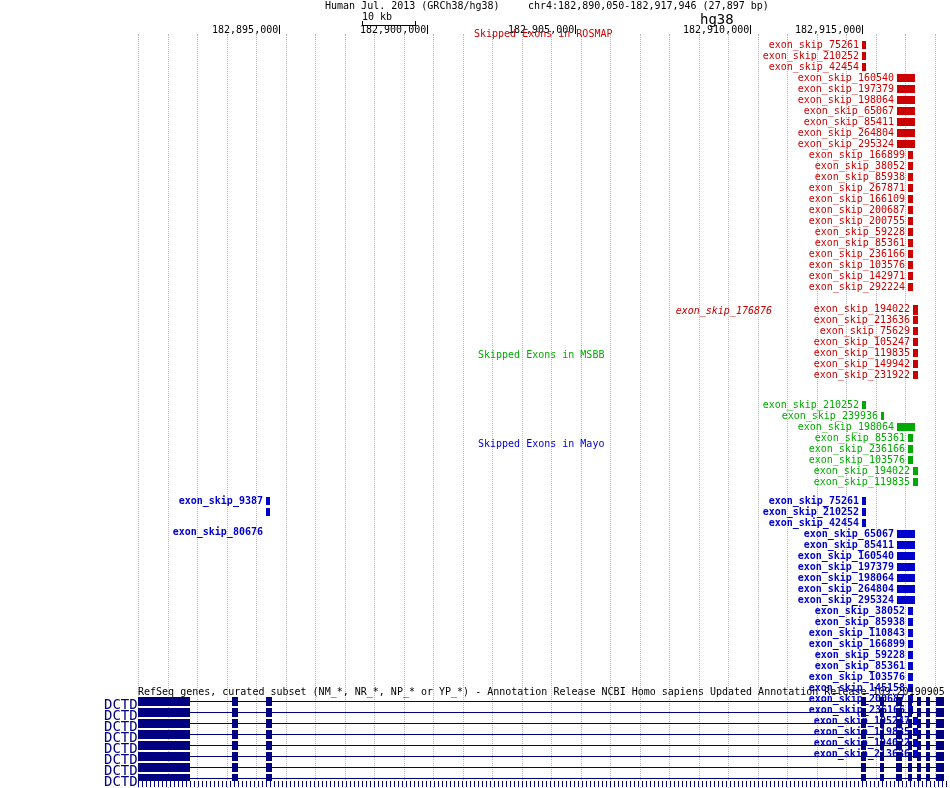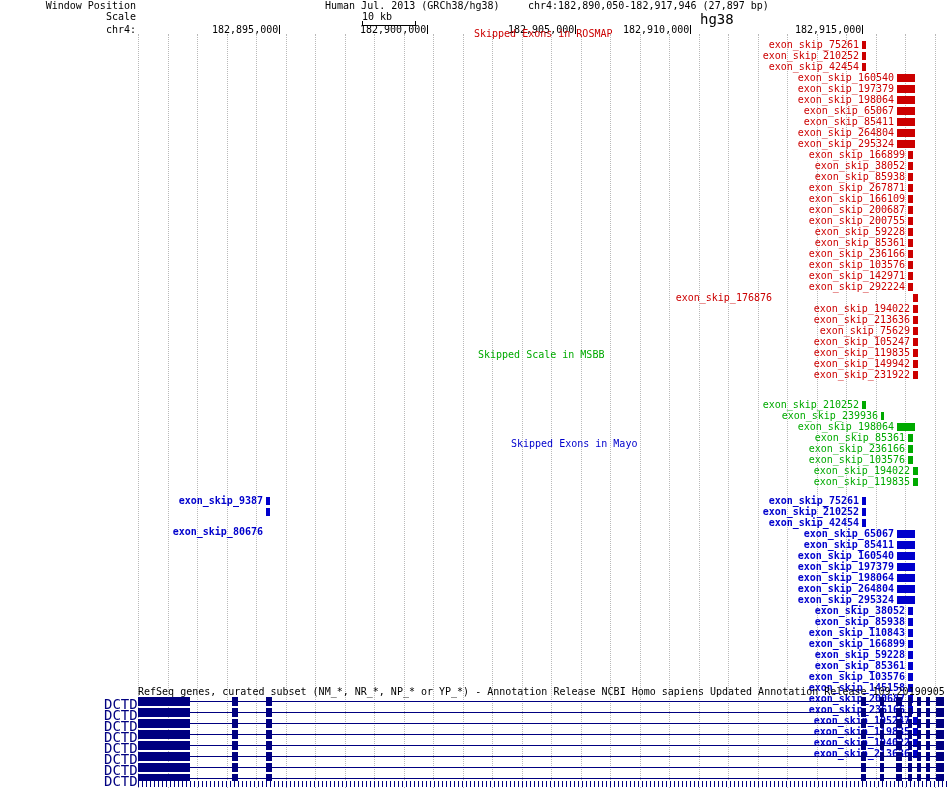--- a/index.html
+++ b/index.html
@@ -108,21 +108,21 @@
   }
 
   
   .section-title {
     position: absolute;
     font-size: 10px;
     white-space: nowrap;
   }
   #title-rosmap { left: 474px; top: 28px; color: #cc0000; }
   #title-msbb   { left: 478px; top: 349px; color: #00aa00; }
-  #title-mayo   { left: 478px; top: 438px; color: #0000cc; margin-left: 33px; }
+  #title-mayo   { left: 478px; top: 438px; color: #0000cc; }
 
   
   .feat {
     position: absolute;
     height: 10px;
     line-height: 10px;
     font-size: 10px;
     white-space: nowrap;
   }
   .feat .lbl {
@@ -185,38 +185,33 @@
     height: 6px;
     background: repeating-linear-gradient(to right,
       #000080 0px, #000080 1px, #ffffff 1px, #ffffff 4px);
   }
 </style>
 </head>
 <body>
 
 <div id="genome-browser">
 
-  <div id="hdr-col">
-    <div class="hdr-label" id="hdr-window-position">Window Position</div>
-    <div class="hdr-label" id="hdr-scale">Scale</div>
-    <div class="hdr-label" id="hdr-chrom">chr4:</div>
-  </div>
 
   <div id="assembly-line">Human Jul. 2013 (GRCh38/hg38)</div>
   <div id="position-line">chr4:182,890,050-182,917,946 (27,897 bp)</div>
 
   <div id="scale-bar-wrap">10 kb</div>
   <div id="scale-bar-line"></div>
   <div id="hg38-label">hg38</div>
 
   <div id="ruler">
       <div class="ruler-tick" style="left: 212px;"><span>182,895,000</span><span class="tickmark"></span></div>
       <div class="ruler-tick" style="left: 360px;"><span>182,900,000</span><span class="tickmark"></span></div>
       <div class="ruler-tick" style="left: 508px;"><span>182,905,000</span><span class="tickmark"></span></div>
-      <div class="ruler-tick" style="left: 623px; text-align: center;"><span>182,910,000</span><span class="tickmark"></span></div>
+      <div class="ruler-tick" style="left: 683px; text-align: center;"><span>182,910,000</span><span class="tickmark"></span></div>
       <div class="ruler-tick" style="left: 795px;"><span>182,915,000</span><span class="tickmark"></span></div>
     </div>
   <div id="gridlines">
       <div class="gridline" style="left: 138px;"></div>
       <div class="gridline" style="left: 167.5px;"></div>
       <div class="gridline" style="left: 197px;"></div>
       <div class="gridline" style="left: 226.5px;"></div>
       <div class="gridline" style="left: 256px;"></div>
       <div class="gridline" style="left: 285.5px;"></div>
       <div class="gridline" style="left: 315px;"></div>
@@ -237,21 +232,21 @@
       <div class="gridline" style="left: 757.5px;"></div>
       <div class="gridline" style="left: 787px;"></div>
       <div class="gridline" style="left: 816.5px;"></div>
       <div class="gridline" style="left: 846px;"></div>
       <div class="gridline" style="left: 875.5px;"></div>
       <div class="gridline" style="left: 905px;"></div>
       <div class="gridline" style="left: 934.5px;"></div>
     </div>
 
   <div class="section-title" id="title-rosmap">Skipped Exons in ROSMAP</div>
-  <div class="section-title" id="title-msbb">Skipped Scale in MSBB</div>
+  <div class="section-title" id="title-msbb">Skipped Exons in MSBB</div>
   <div class="section-title" id="title-mayo">Skipped Exons in Mayo</div>
 
   <div id="features">
       <div class="feat red" style="top: 40px; left: 0px; width: 950px;">
         <span class="lbl" style="right: 88px;">exon_skip_75261</span>
         <span class="bar bar-red" style="left: 862px; width: 4px;"></span>
       </div>
       <div class="feat red" style="top: 51px; left: 0px; width: 950px;">
         <span class="lbl" style="right: 88px;">exon_skip_210252</span>
         <span class="bar bar-red" style="left: 862px; width: 4px;"></span>
@@ -333,21 +328,21 @@
         <span class="bar bar-red" style="left: 908px; width: 5px;"></span>
       </div>
       <div class="feat red" style="top: 271px; left: 0px; width: 950px;">
         <span class="lbl" style="right: 42px;">exon_skip_142971</span>
         <span class="bar bar-red" style="left: 908px; width: 5px;"></span>
       </div>
       <div class="feat red" style="top: 282px; left: 0px; width: 950px;">
         <span class="lbl" style="right: 42px;">exon_skip_292224</span>
         <span class="bar bar-red" style="left: 908px; width: 5px;"></span>
       </div>
-      <div class="feat red" style="top: 293px; left: 0px; width: 812px;">
+      <div class="feat red" style="top: 306px; left: 0px; width: 812px; font-style: italic;">
         <span class="lbl" style="right: 37px;">exon_skip_176876</span>
         <span class="bar bar-red" style="left: 913px; width: 5px;"></span>
       </div>
       <div class="feat red" style="top: 304px; left: 0px; width: 950px;">
         <span class="lbl" style="right: 37px;">exon_skip_194022</span>
         <span class="bar bar-red" style="left: 913px; width: 5px;"></span>
       </div>
       <div class="feat red" style="top: 315px; left: 0px; width: 950px;">
         <span class="lbl" style="right: 37px;">exon_skip_213636</span>
         <span class="bar bar-red" style="left: 913px; width: 5px;"></span>

